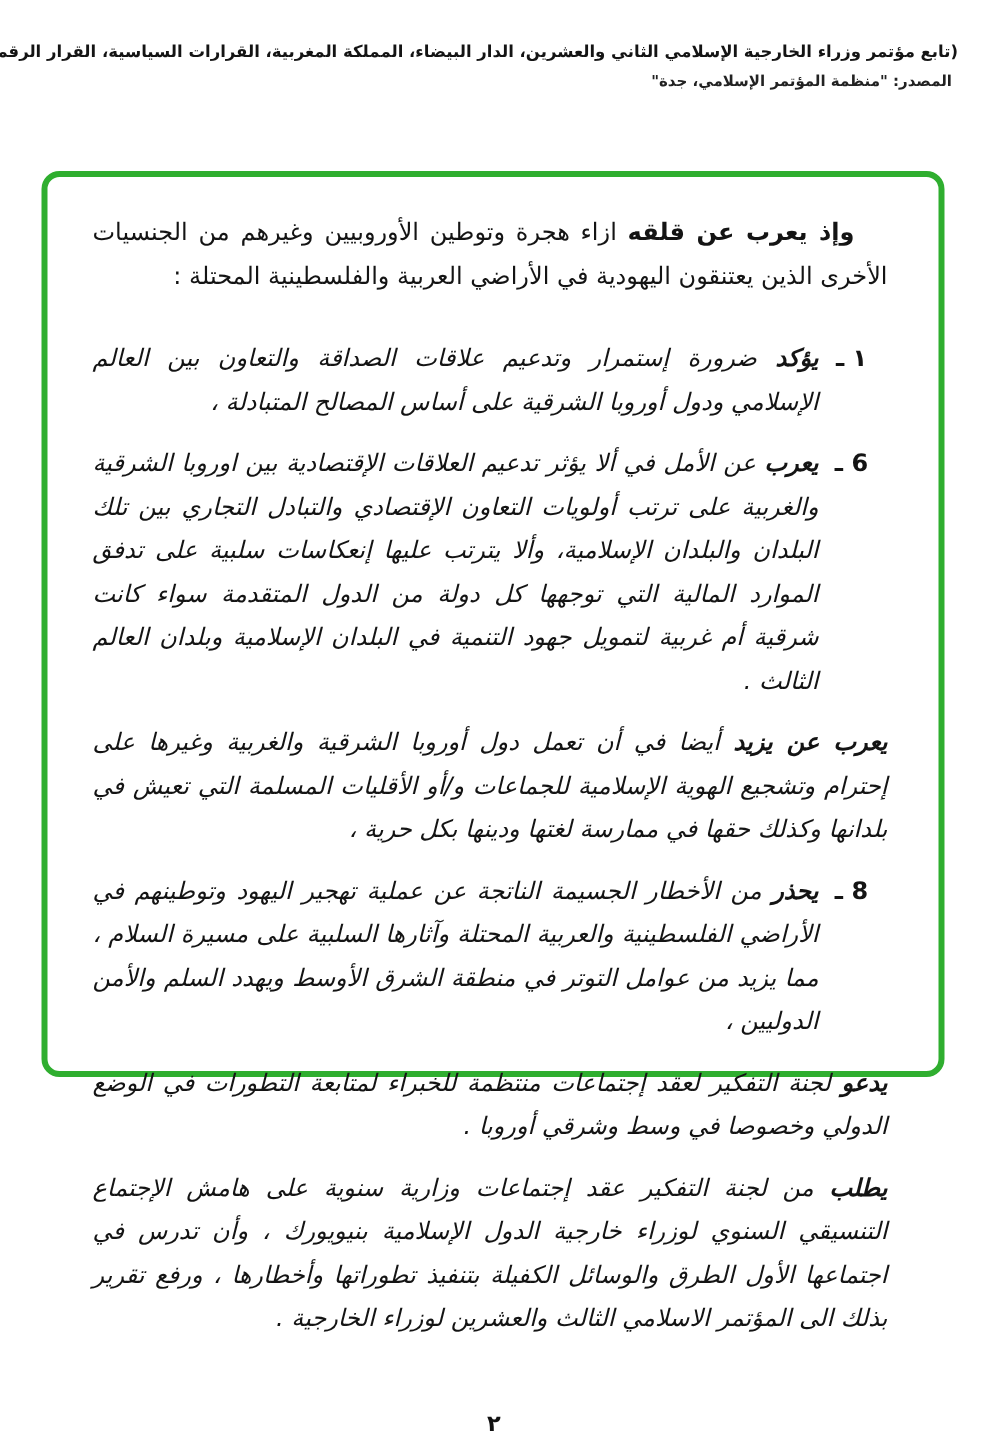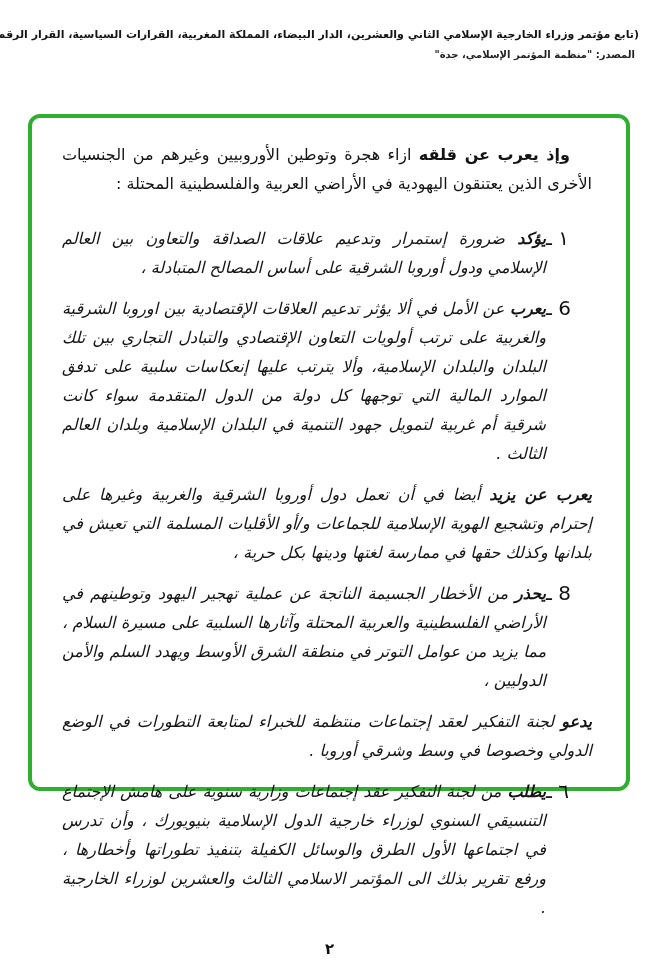--- a/index.html
+++ b/index.html
@@ -37,21 +37,21 @@
     margin-top: 8px;
     padding-right: 4px;
     color: #222;
   }
   
   .green-box {
     position: absolute;
     top: 114px;
     right: 29px;
     left: 28px;
-    height: 677px;
+    height: 604px;
     border: 4px solid #2fae2f;
     border-radius: 12px;
     box-sizing: border-box;
     padding: 22px 34px 10px 30px;
     background: #ffffff;
   }
   .intro {
     margin: 0 0 26px 0;
     font-size: 16px;
     line-height: 29px;
@@ -61,24 +61,24 @@
   .lead {
     font-weight: bold;
   }
   .item {
     display: flex;
     margin: 0 0 12px 0;
   }
   .item .num {
     flex: 0 0 44px;
     width: 44px;
-    font-size: 20px;
-    font-weight: normal;
+    font-size: 16px;
+    font-weight: bold;
     line-height: 29px;
-    text-align: left;
+    text-align: center;
     padding-right: 2px;
     white-space: nowrap;
   }
   .item .itext {
     flex: 1 1 auto;
     margin: 0;
     font-size: 16px;
     line-height: 29px;
     text-align: justify;
     font-style: italic;
@@ -144,21 +144,20 @@
     </div>
 
     <div class="item">
       <p class="itext">
         <span class="lead">يدعو</span>
         <span>لجنة التفكير لعقد إجتماعات منتظمة للخبراء لمتابعة التطورات في الوضع الدولي وخصوصا في وسط وشرقي أوروبا .</span>
       </p>
     </div>
 
     <div class="item">
-      <span class="num">٦ ـ</span>
       <p class="itext">
         <span class="lead">يطلب</span>
         <span>من لجنة التفكير عقد إجتماعات وزارية سنوية على هامش الإجتماع التنسيقي السنوي لوزراء خارجية الدول الإسلامية بنيويورك ، وأن تدرس في اجتماعها الأول الطرق والوسائل الكفيلة بتنفيذ تطوراتها وأخطارها ، ورفع تقرير بذلك الى المؤتمر الاسلامي الثالث والعشرين لوزراء الخارجية .</span>
       </p>
     </div>
 
   </div>
 
   <div class="pagenum">٢</div>
 

